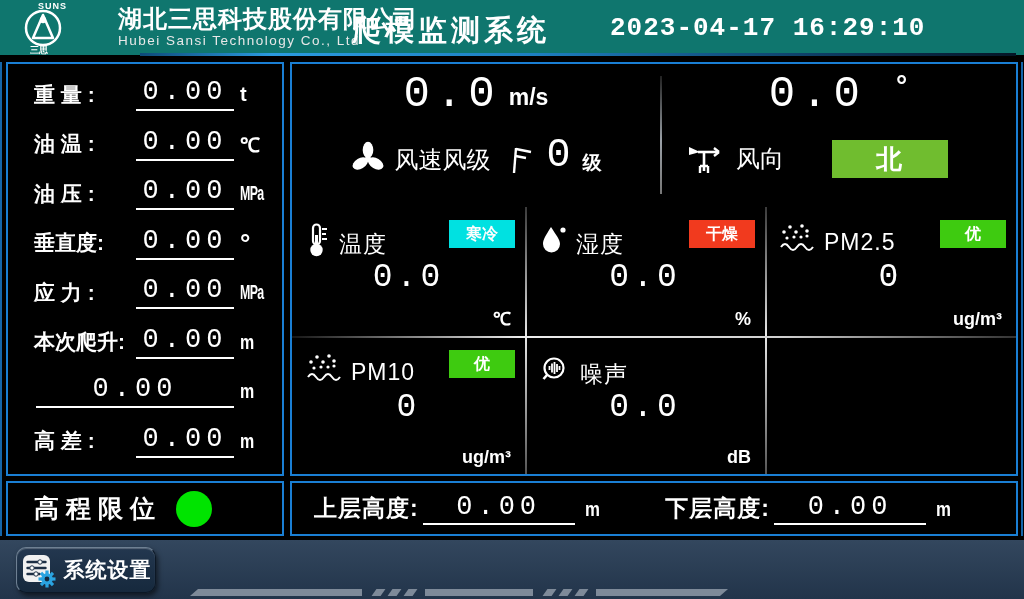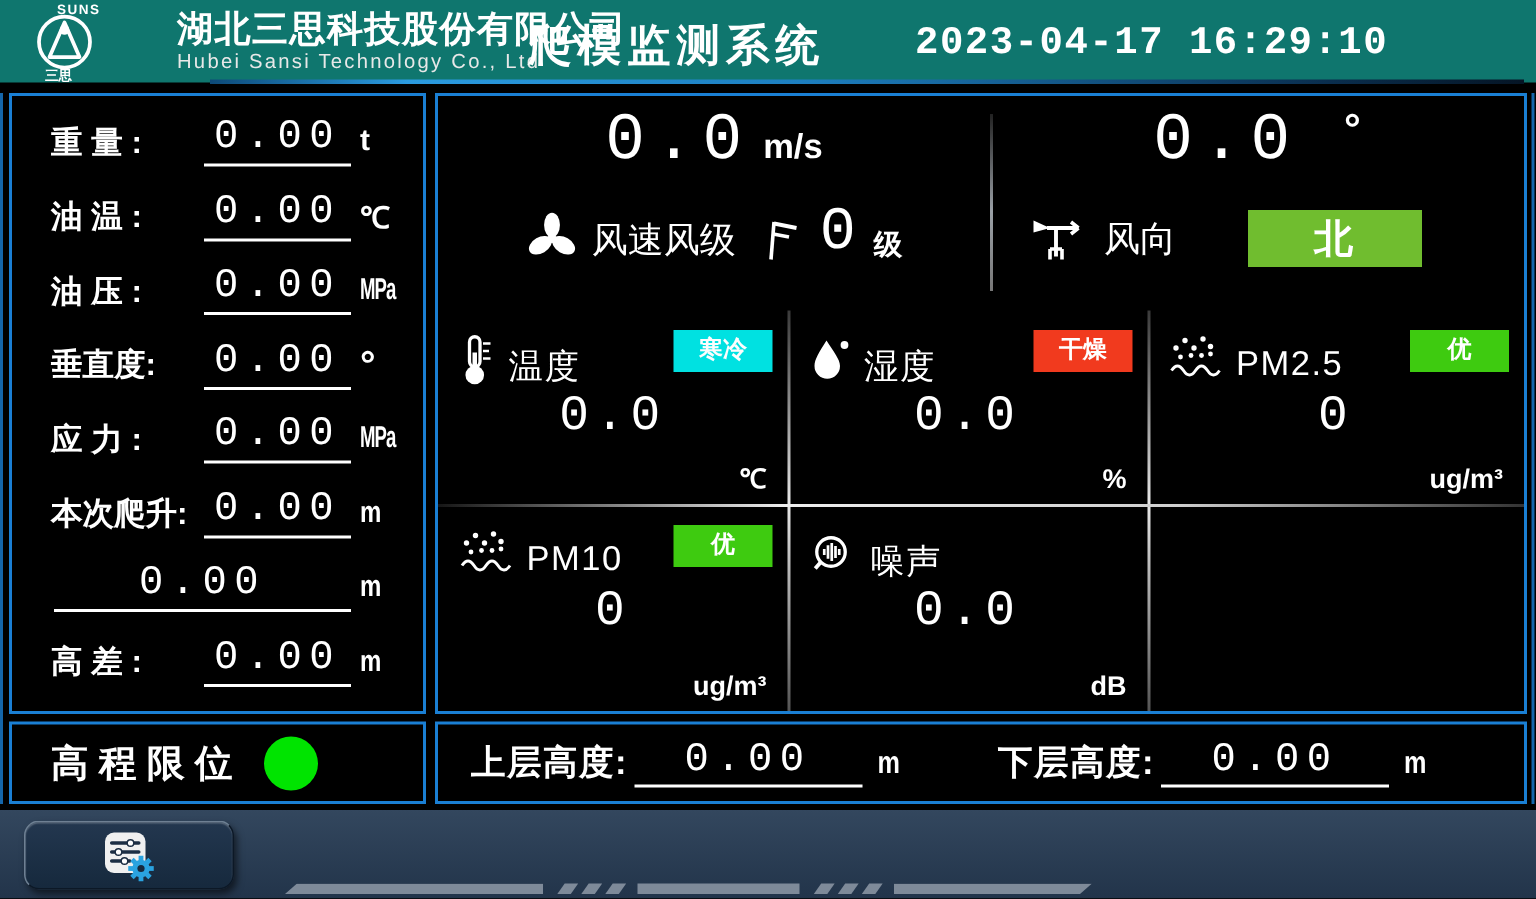--- a/index.html
+++ b/index.html
@@ -349,20 +349,21 @@
           <rect x="-1.6" y="-8.5" width="3.2" height="4" transform="rotate(135)"></rect>
           <rect x="-1.6" y="-8.5" width="3.2" height="4" transform="rotate(180)"></rect>
           <rect x="-1.6" y="-8.5" width="3.2" height="4" transform="rotate(225)"></rect>
           <rect x="-1.6" y="-8.5" width="3.2" height="4" transform="rotate(270)"></rect>
           <rect x="-1.6" y="-8.5" width="3.2" height="4" transform="rotate(315)"></rect>
           <circle r="5.8"></circle>
         </g>
         <circle r="2.4" fill="#16293d"></circle>
       </g>
     </svg>
+    <span class="settings-label">系统设置</span>
   </button>
   <div class="stripe">
     <div class="seg seg-a"></div>
     <div class="slash first"></div>
       <div class="slash"></div>
       <div class="slash"></div>
     <div class="seg seg-b"></div>
     <div class="slash first"></div>
       <div class="slash"></div>
       <div class="slash"></div>

